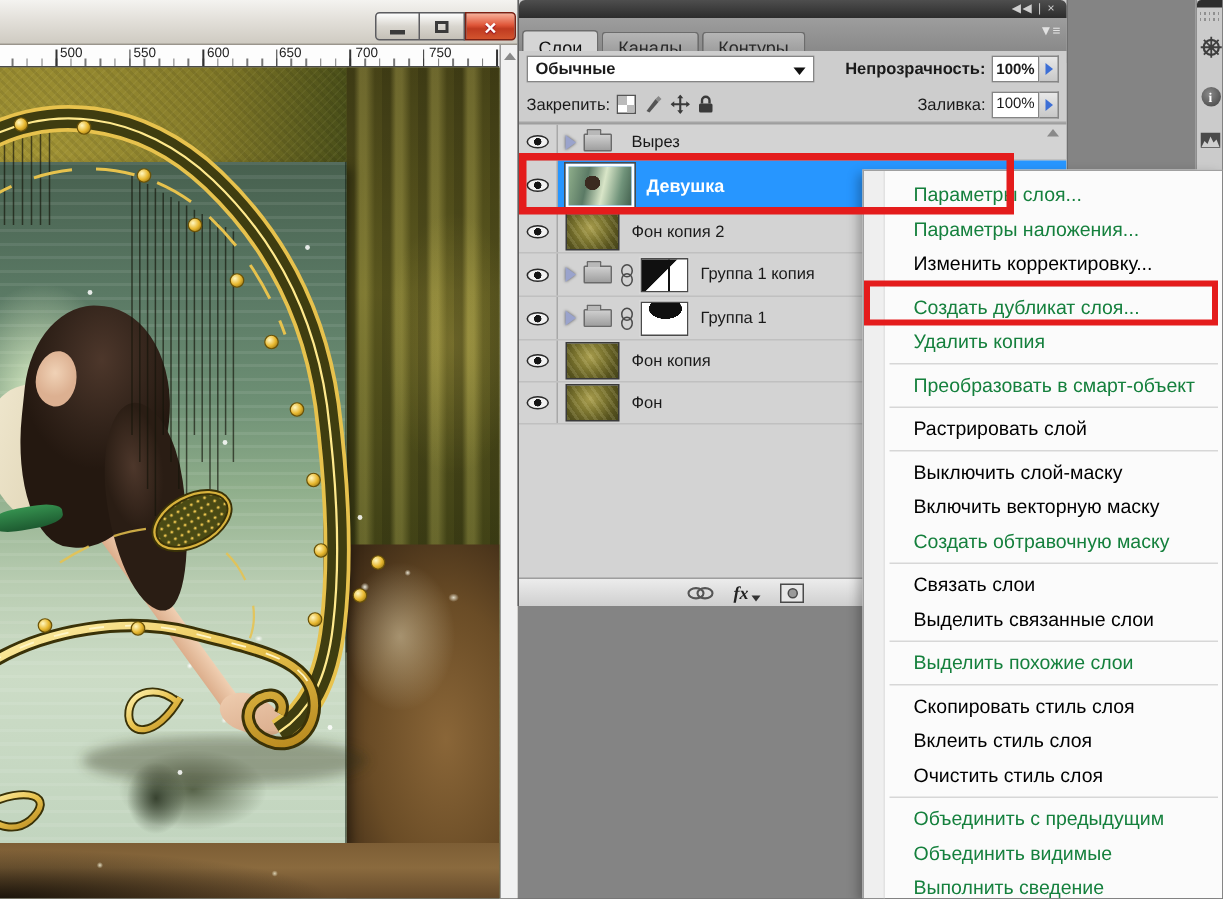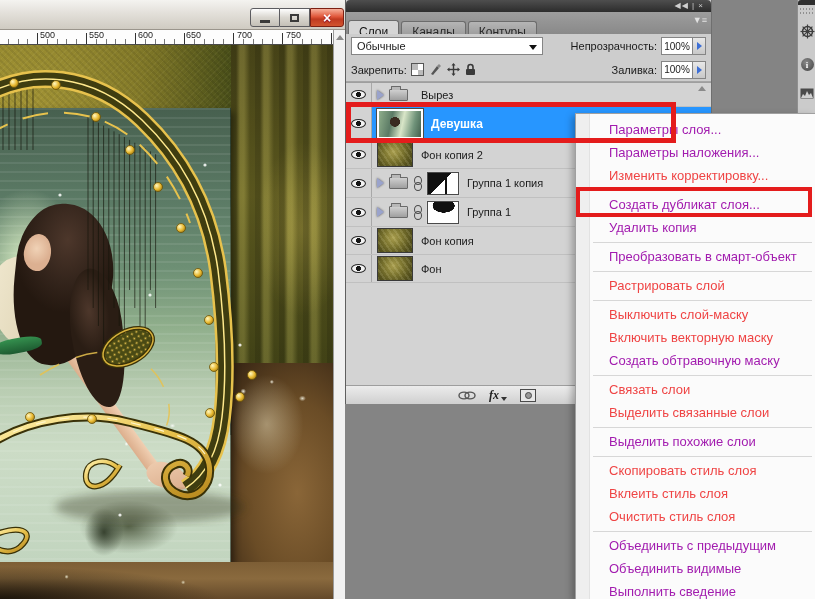--- a/index.html
+++ b/index.html
@@ -103,21 +103,21 @@
     background:linear-gradient(180deg,#4e4e4e,#2c2c2c);border-radius:4px 4px 0 0;}
   #panel-titlebar .tb-icons{position:absolute;right:7px;top:1px;font-size:8px;color:#cfcfcf;letter-spacing:1px;line-height:10px;}
   #panel-tabs{position:absolute;left:0;top:12px;width:100%;height:30px;
     background:linear-gradient(180deg,#9d9d9d,#828282);display:flex;align-items:flex-end;padding-left:2px;}
   .ptab{height:21px;line-height:21px;padding:0 10px;font-size:12px;color:#2a2a2a;
     background:linear-gradient(180deg,#b5b5b5,#8f8f8f);border:1px solid #6c6c6c;border-bottom:none;
     border-radius:3px 3px 0 0;margin-right:2px;cursor:default;}
   .ptab.active{background:#d5d5d5;color:#101010;height:22px;line-height:22px;}
   #panel-menu-btn{position:absolute;right:4px;top:3px;font-size:9px;color:#e2e2e2;letter-spacing:0;cursor:default;}
   .prow{position:absolute;left:0;width:100%;display:flex;align-items:center;padding:0 5px;background:#cdcdcd;font-size:11px;color:#1a1a1a;}
-  #row-blend{top:34px;height:24px;}
+  #row-blend{top:34px;height:24px;font-weight:bold;}
   #row-lock{top:58px;height:24px;border-bottom:1px solid #a5a5a5;}
   #blend-select{width:192px;height:18px;background:#fff;border:1px solid #858585;font-size:11px;
     display:flex;align-items:center;padding:0 5px;position:relative;cursor:default;}
   #blend-select .dd-arrow{position:absolute;right:5px;top:7px;width:0;height:0;
     border-left:4px solid transparent;border-right:4px solid transparent;border-top:5px solid #111;}
   .val-group{margin-left:auto;display:flex;align-items:center;}
   .val-label{margin-right:4px;}
   .val-box{width:32px;height:18px;background:#fff;border:1px solid #858585;font-size:10px;
     display:flex;align-items:center;justify-content:center;text-align:center;}
   .spinbtn{width:13px;height:18px;border:1px solid #858585;border-left:none;
@@ -182,22 +182,22 @@
   .dock-icon{position:absolute;left:0;width:18px;display:flex;justify-content:center;}
   #dock-info{width:13px;height:13px;border-radius:50%;background:radial-gradient(circle at 40% 35%,#8a8a8a,#3f3f3f);
     color:#fff;font-size:9px;font-weight:bold;font-family:"Liberation Serif",serif;
     display:flex;align-items:center;justify-content:center;}
 
   
   #context-menu{position:absolute;left:575px;top:113px;width:240px;height:486px;background:#fbfbfb;
     border-top:1px solid #a0a0a0;border-left:1px solid #a0a0a0;box-shadow:-3px 3px 7px rgba(0,0,0,.28);
     padding-top:4px;z-index:10;}
   #menu-gutter{position:absolute;left:0;top:0;bottom:0;width:14px;background:#efefef;border-right:1px solid #e2e2e2;}
-  .menu-item{position:relative;height:23px;line-height:23px;font-size:13px;color:#a21caf;padding-left:33px;white-space:nowrap;cursor:default;}
-  .menu-item.disabled{color:#ef4444;}
+  .menu-item{position:relative;height:23px;line-height:23px;font-size:13px;color:#15803d;padding-left:33px;white-space:nowrap;cursor:default;}
+  .menu-item.disabled{color:#000000;}
   .menu-sep{position:relative;height:6px;}
   .menu-sep::after{content:"";position:absolute;left:17px;right:3px;top:3px;border-top:1px solid #d7d7d7;}
 
   
   .red-box{position:absolute;border:5px solid #e41c1c;z-index:30;pointer-events:none;}
   #red-layer{left:346px;top:102px;width:330px;height:41px;}
   #red-menu{left:576px;top:187px;width:236px;height:30px;border-width:4px;}
 </style>
 </head>
 <body>

